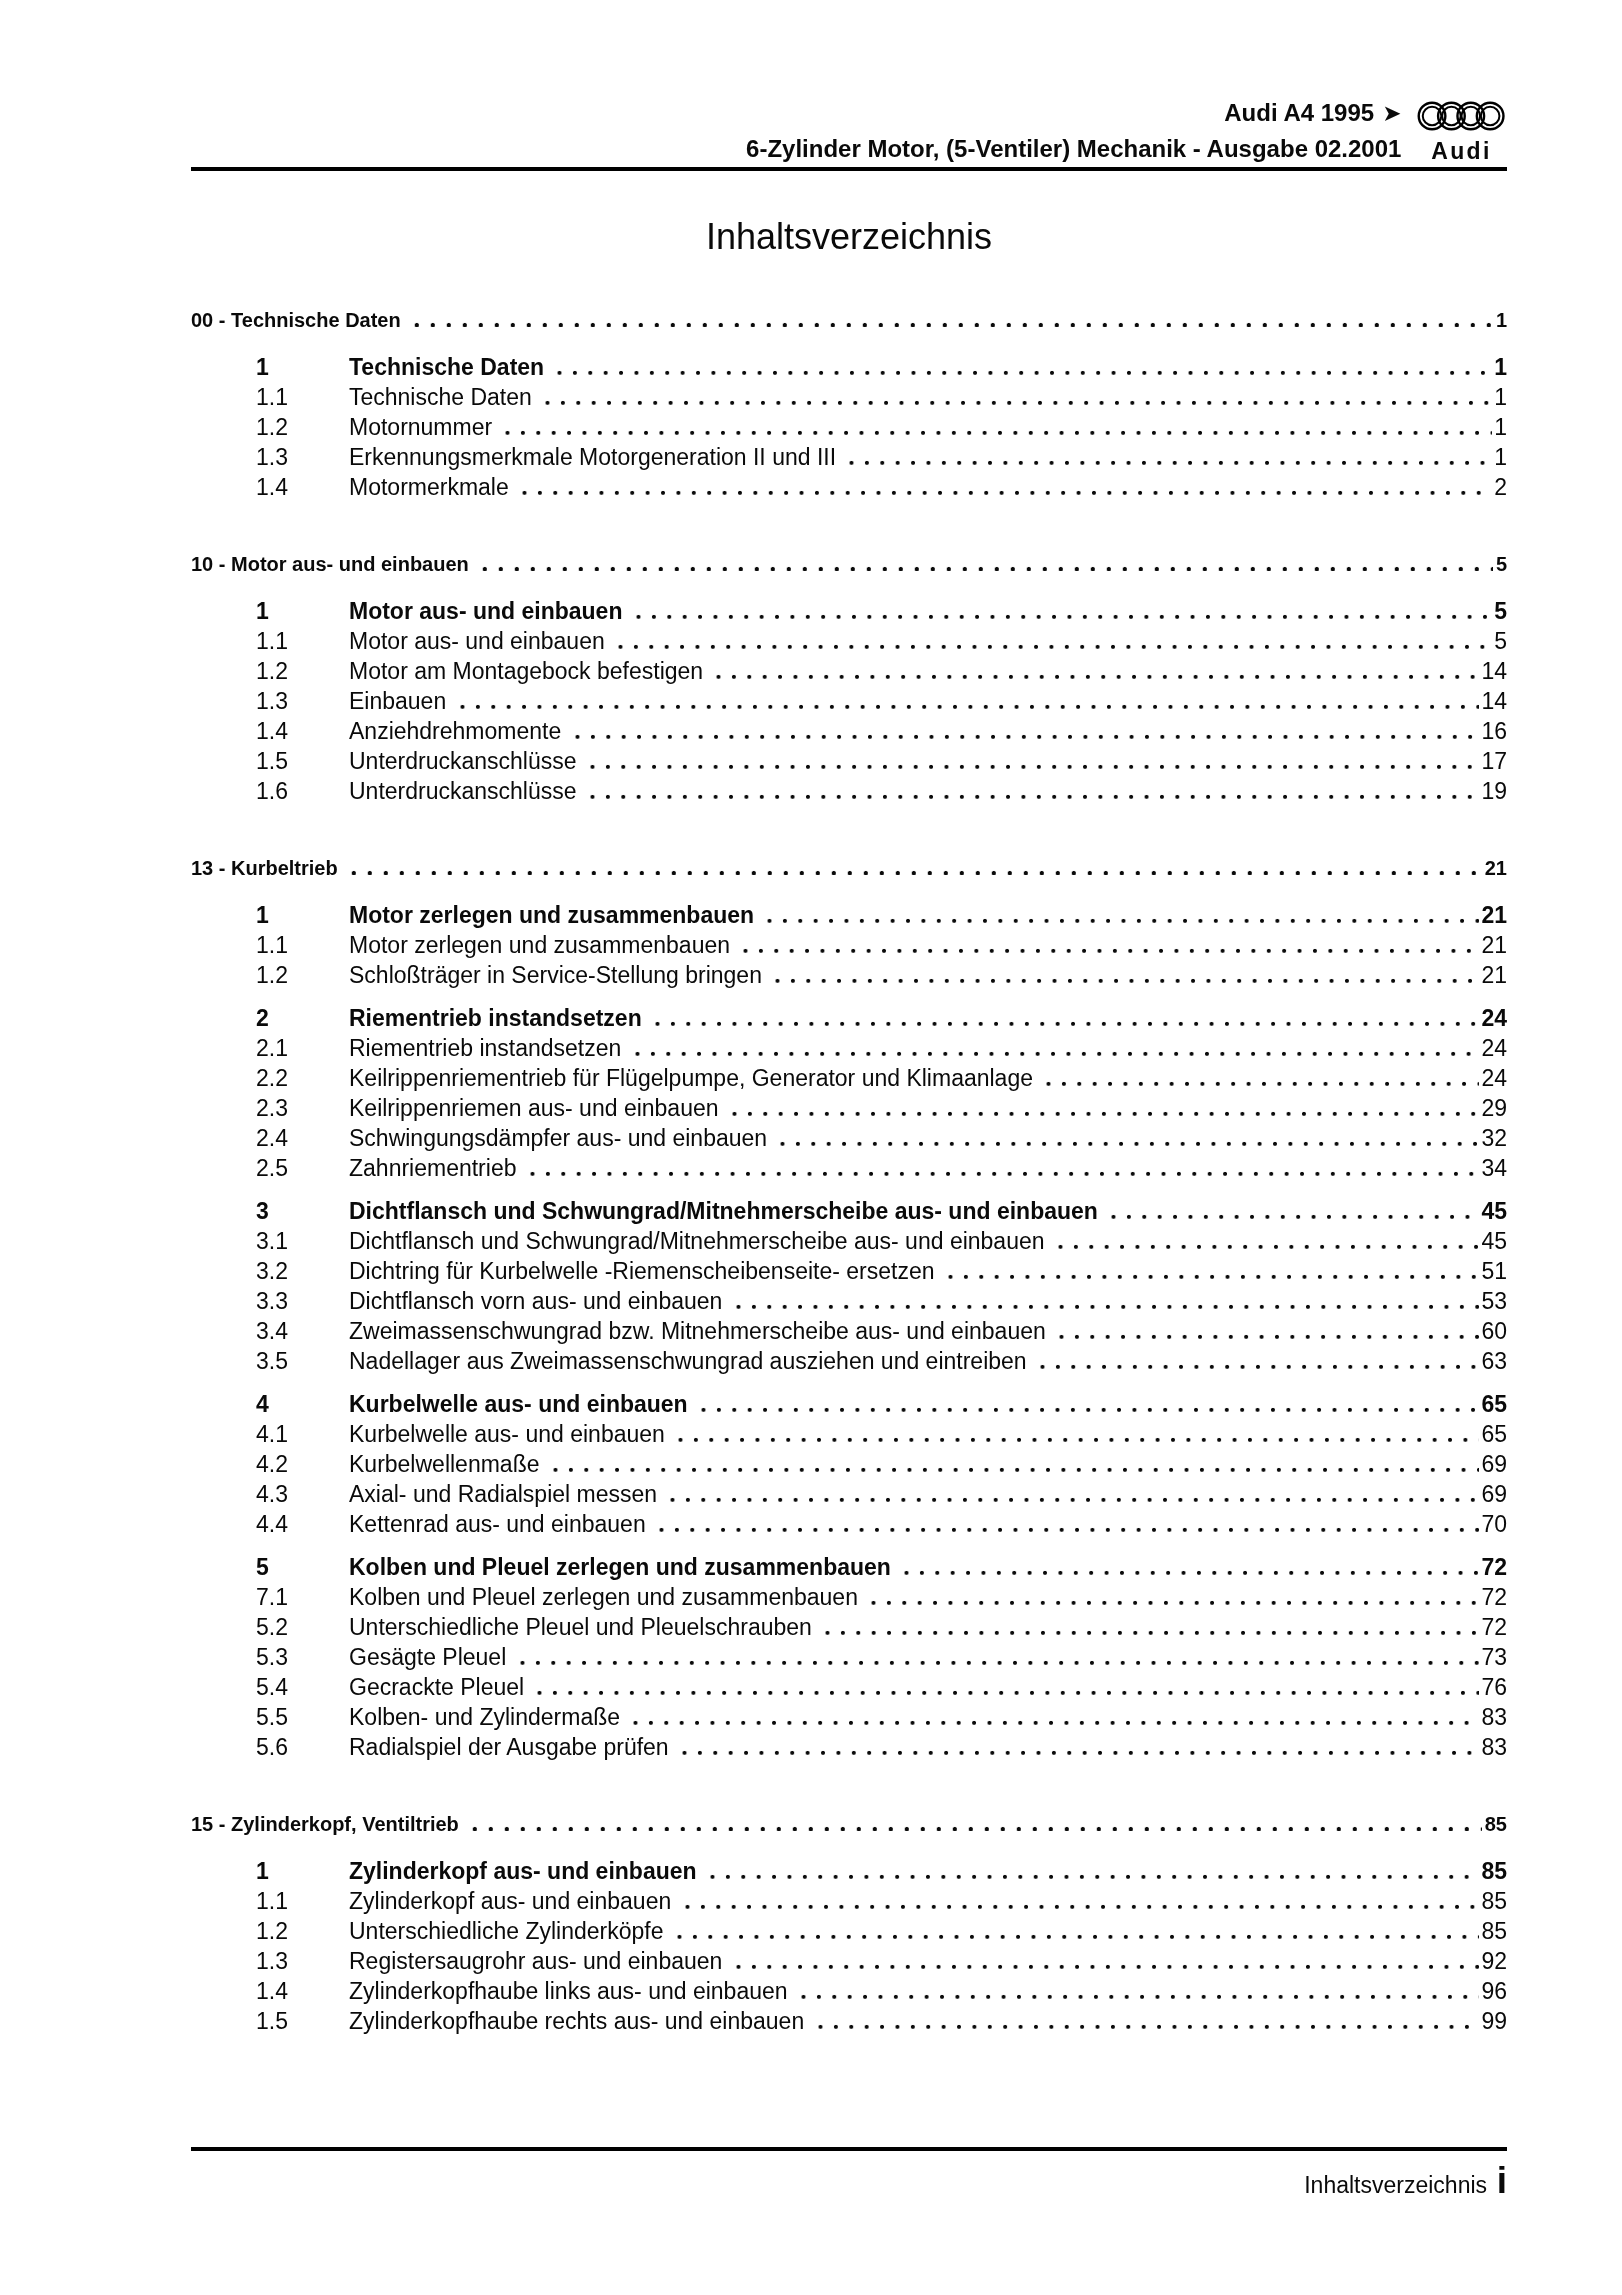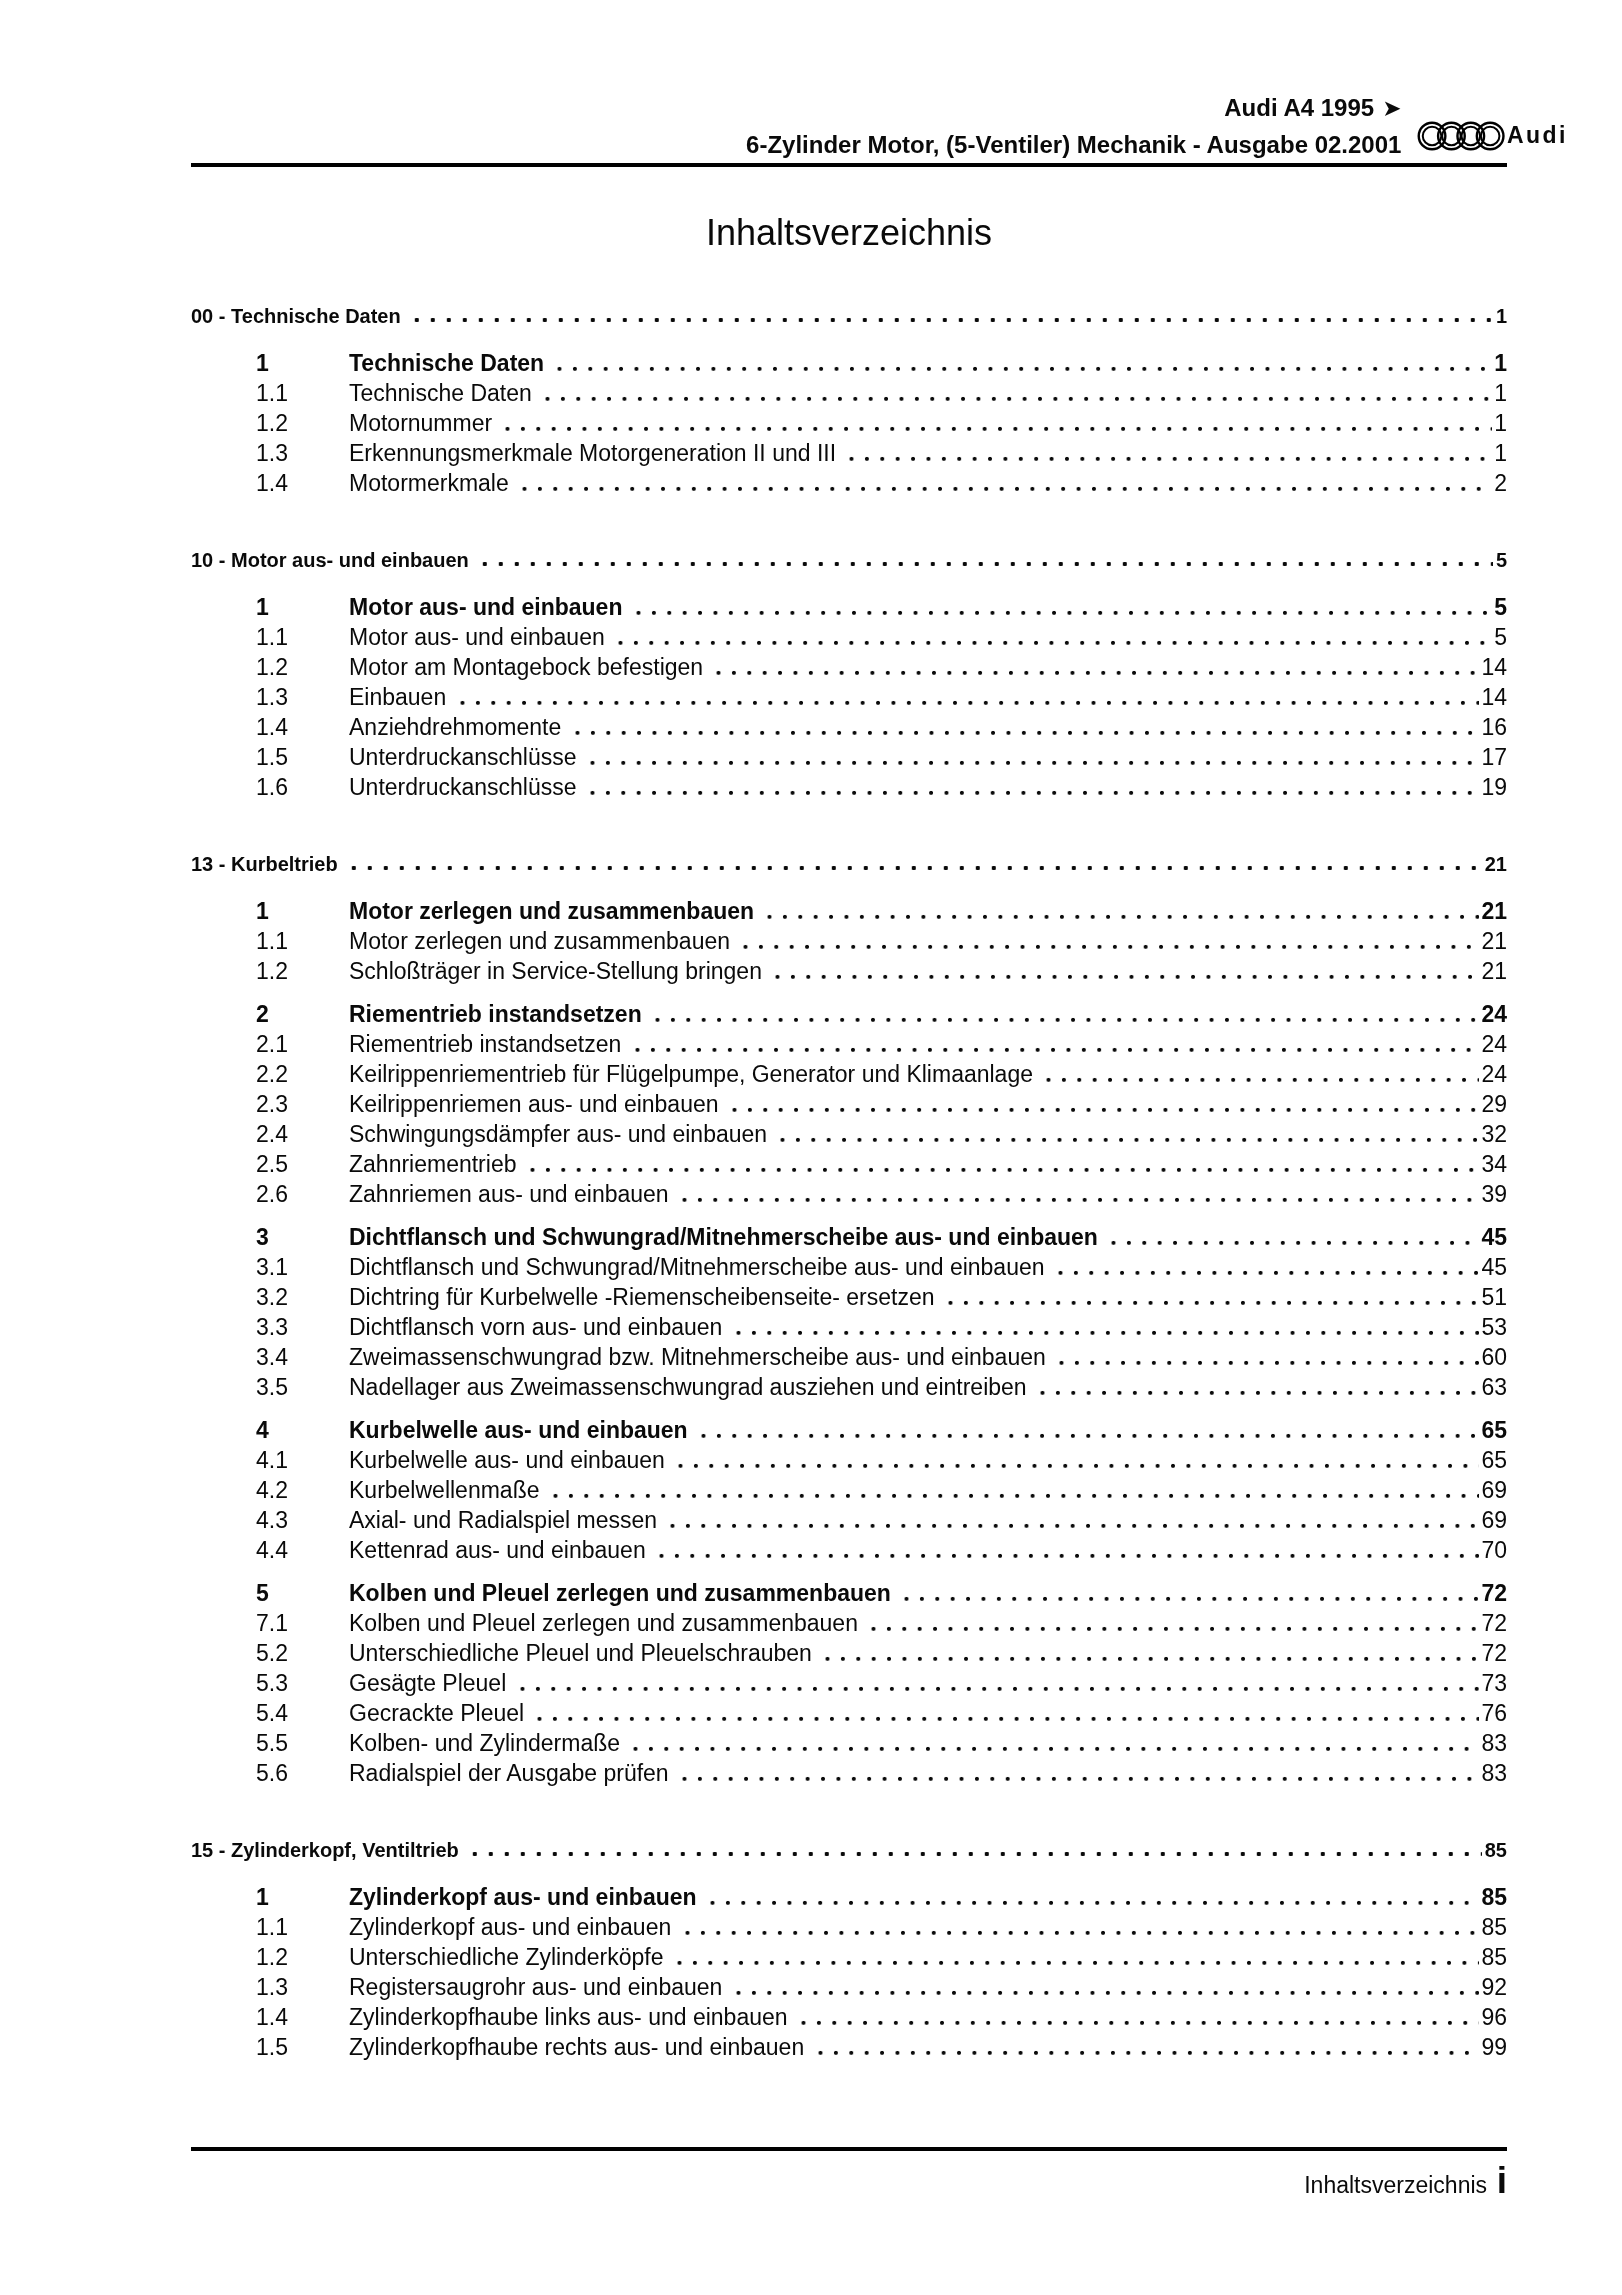--- a/index.html
+++ b/index.html
@@ -28,21 +28,21 @@
     justify-content: flex-end;
     align-items: flex-end;
   }
   .header-text { text-align: right; }
   .header-line { font-size: 24px; font-weight: bold; line-height: 29px; white-space: nowrap; }
   .header-line1 { margin-bottom: 6.5px; }
   .arrow { display: inline-block; margin-left: 8px; font-size: 23px; }
   .logo {
     width: 91px;
     margin-left: 14.6px;
-    display: flex; flex-direction: row; align-items: center;
+    display: flex; flex-direction: column; align-items: center;
     flex: 0 0 auto;
     text-align: right;
   }
   .logo svg { display: block; }
   .wordmark {
     font-size: 23px; font-weight: bold; letter-spacing: 2.4px;
     line-height: 23.5px; margin-top: 0.8px;
   }
   .header-rule { border-bottom: 4px solid #000; margin-top: 4px; }
 
@@ -275,26 +275,20 @@
           <span class="e-title">Schwingungsdämpfer aus- und einbauen</span>
           <span class="leader"></span>
           <span class="e-page">32</span>
         </div>
         <div class="entry">
           <span class="e-num">2.5</span>
           <span class="e-title">Zahnriementrieb</span>
           <span class="leader"></span>
           <span class="e-page">34</span>
         </div>
-        <div class="entry">
-          <span class="e-num">2.6</span>
-          <span class="e-title">Zahnriemen aus- und einbauen</span>
-          <span class="leader"></span>
-          <span class="e-page">39</span>
-        </div>
         <div class="entry lvl1">
           <span class="e-num">3</span>
           <span class="e-title">Dichtflansch und Schwungrad/Mitnehmerscheibe aus- und einbauen</span>
           <span class="leader"></span>
           <span class="e-page">45</span>
         </div>
         <div class="entry">
           <span class="e-num">3.1</span>
           <span class="e-title">Dichtflansch und Schwungrad/Mitnehmerscheibe aus- und einbauen</span>
           <span class="leader"></span>

